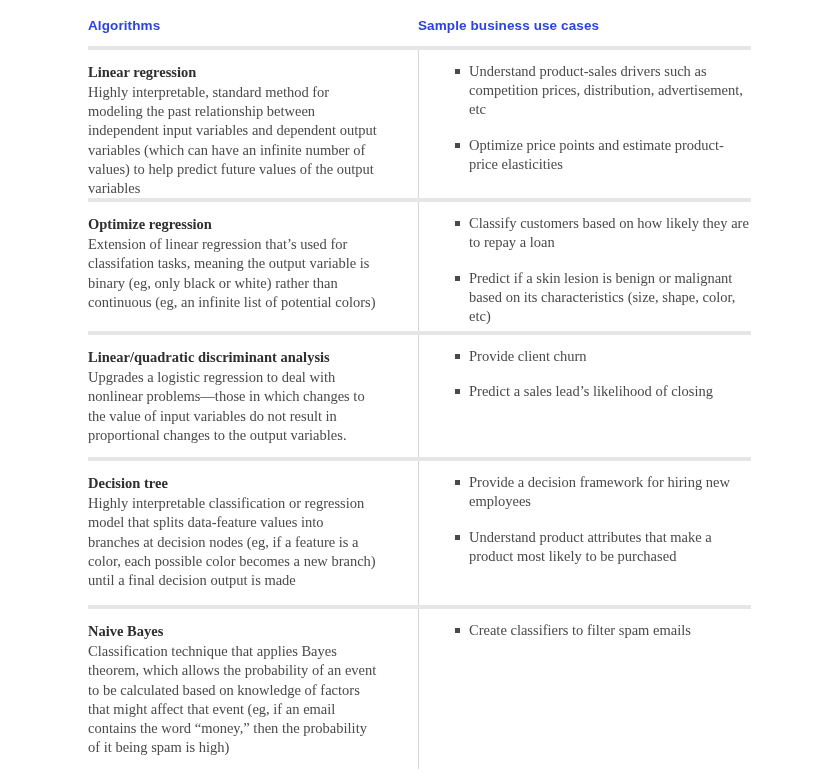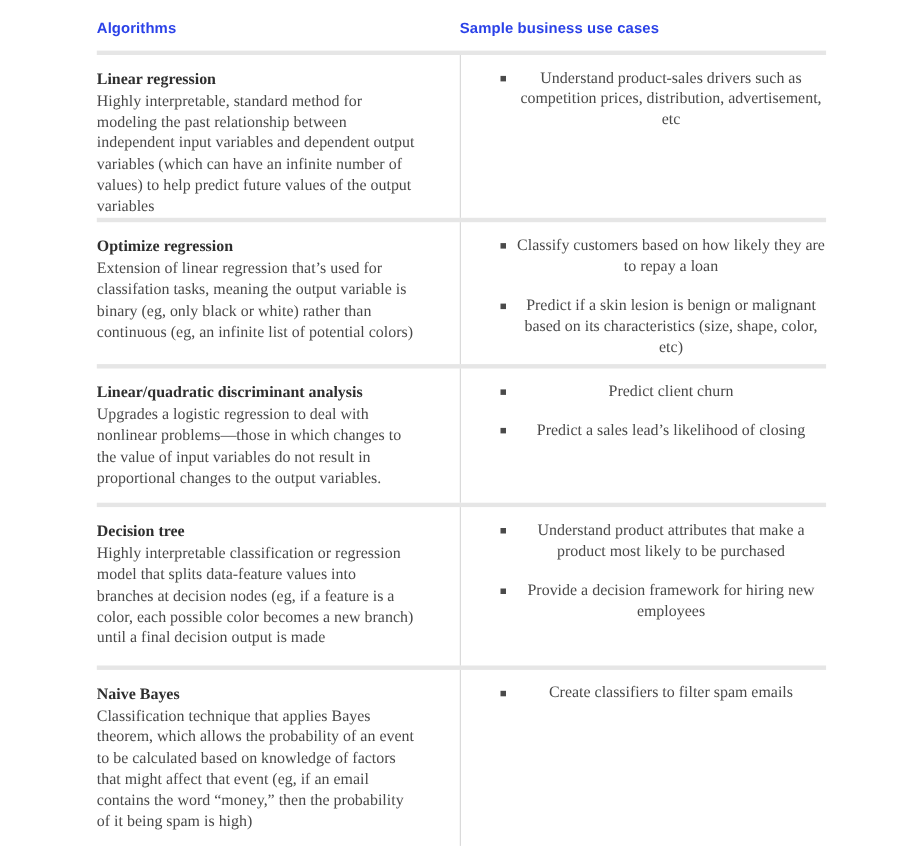--- a/index.html
+++ b/index.html
@@ -78,21 +78,20 @@
     font-size: 14.5px;
     line-height: 19.2px;
     color: #4a4a4a;
     margin: 0;
   }
 
   ul.uses {
     list-style: none;
     margin: 0;
     padding: 0;
-    text-align: center;
   }
   ul.uses li {
     position: relative;
     padding-left: 14px;
     font-size: 14.5px;
     line-height: 19.2px;
     color: #4a4a4a;
     margin-bottom: 16px;
   }
   ul.uses li:last-child { margin-bottom: 0; }
@@ -125,20 +124,21 @@
 
   <div id="rows-container">
       <div class="row row-0">
         <div class="cell-left">
           <div class="algo-name">Linear regression</div>
           <p class="algo-desc">Highly interpretable, standard method for modeling the past relationship between independent input variables and dependent output variables (which can have an infinite number of values) to help predict future values of the output variables</p>
         </div>
         <div class="cell-right">
           <ul class="uses">
             <li><span class="sq"></span><span>Understand product-sales drivers such as competition prices, distribution, advertisement, etc</span></li>
+            <li><span class="sq"></span><span>Optimize price points and estimate product-price elasticities</span></li>
           </ul>
         </div>
       </div>
       <div class="rule"></div>
       <div class="row row-1">
         <div class="cell-left">
           <div class="algo-name">Optimize regression</div>
           <p class="algo-desc">Extension of linear regression that’s used for classifation tasks, meaning the output variable is binary (eg, only black or white) rather than continuous (eg, an infinite list of potential colors)</p>
         </div>
         <div class="cell-right">
@@ -149,35 +149,35 @@
         </div>
       </div>
       <div class="rule"></div>
       <div class="row row-2">
         <div class="cell-left">
           <div class="algo-name">Linear/quadratic discriminant analysis</div>
           <p class="algo-desc">Upgrades a logistic regression to deal with nonlinear problems—those in which changes to the value of input variables do not result in proportional changes to the output variables.</p>
         </div>
         <div class="cell-right">
           <ul class="uses">
-            <li><span class="sq"></span><span>Predict client churn</span></li>
+            <li><span class="sq"></span><span>Provide client churn</span></li>
             <li><span class="sq"></span><span>Predict a sales lead’s likelihood of closing</span></li>
           </ul>
         </div>
       </div>
       <div class="rule"></div>
       <div class="row row-3">
         <div class="cell-left">
           <div class="algo-name">Decision tree</div>
           <p class="algo-desc">Highly interpretable classification or regression model that splits data-feature values into branches at decision nodes (eg, if a feature is a color, each possible color becomes a new branch) until a final decision output is made</p>
         </div>
         <div class="cell-right">
           <ul class="uses">
+            <li><span class="sq"></span><span>Provide a decision framework for hiring new employees</span></li>
             <li><span class="sq"></span><span>Understand product attributes that make a product most likely to be purchased</span></li>
-            <li><span class="sq"></span><span>Provide a decision framework for hiring new employees</span></li>
           </ul>
         </div>
       </div>
       <div class="rule"></div>
       <div class="row row-4">
         <div class="cell-left">
           <div class="algo-name">Naive Bayes</div>
           <p class="algo-desc">Classification technique that applies Bayes theorem, which allows the probability of an event to be calculated based on knowledge of factors that might affect that event (eg, if an email contains the word “money,” then the probability of it being spam is high)</p>
         </div>
         <div class="cell-right">

